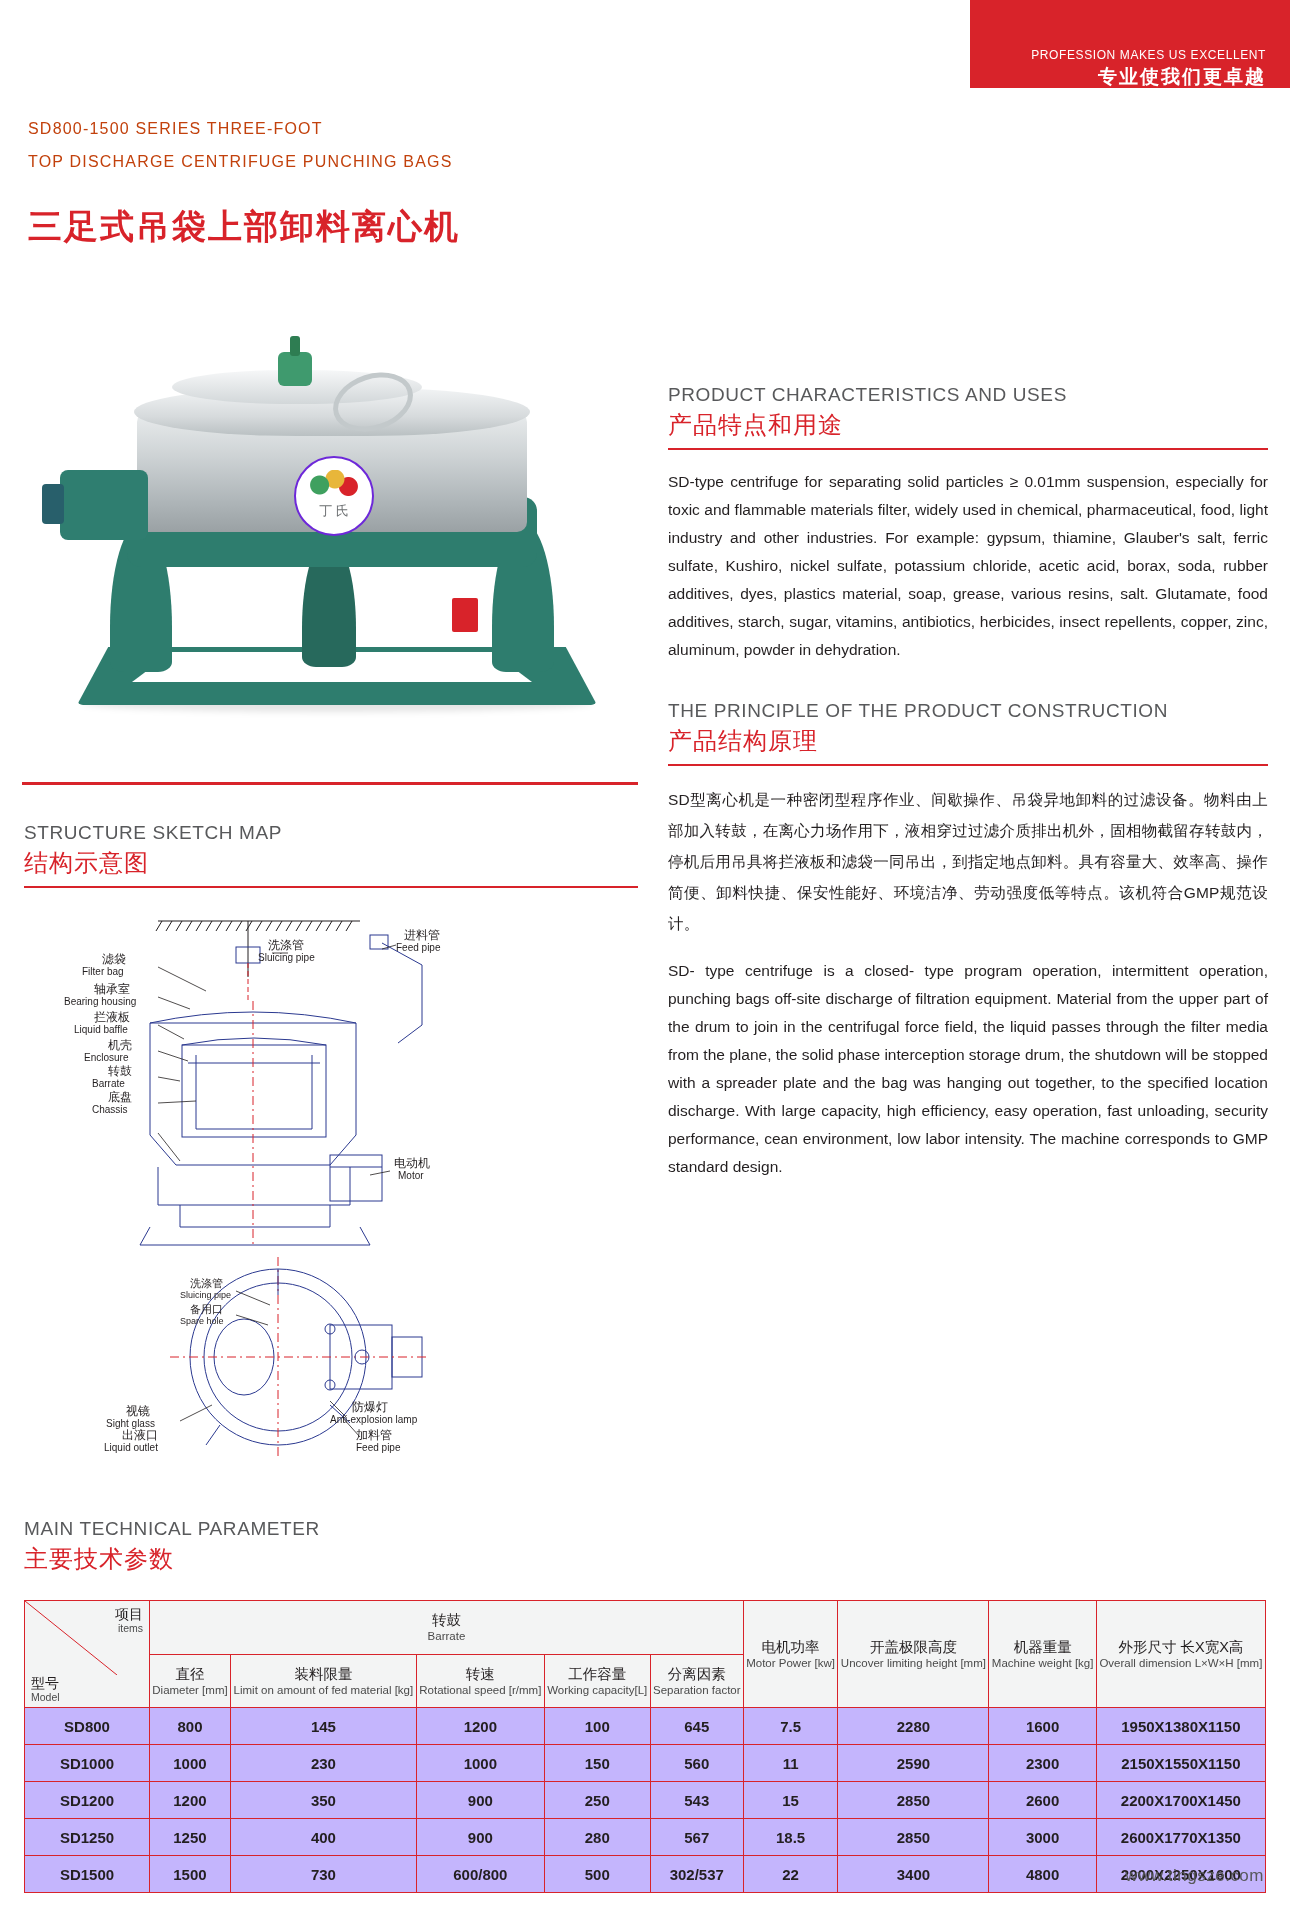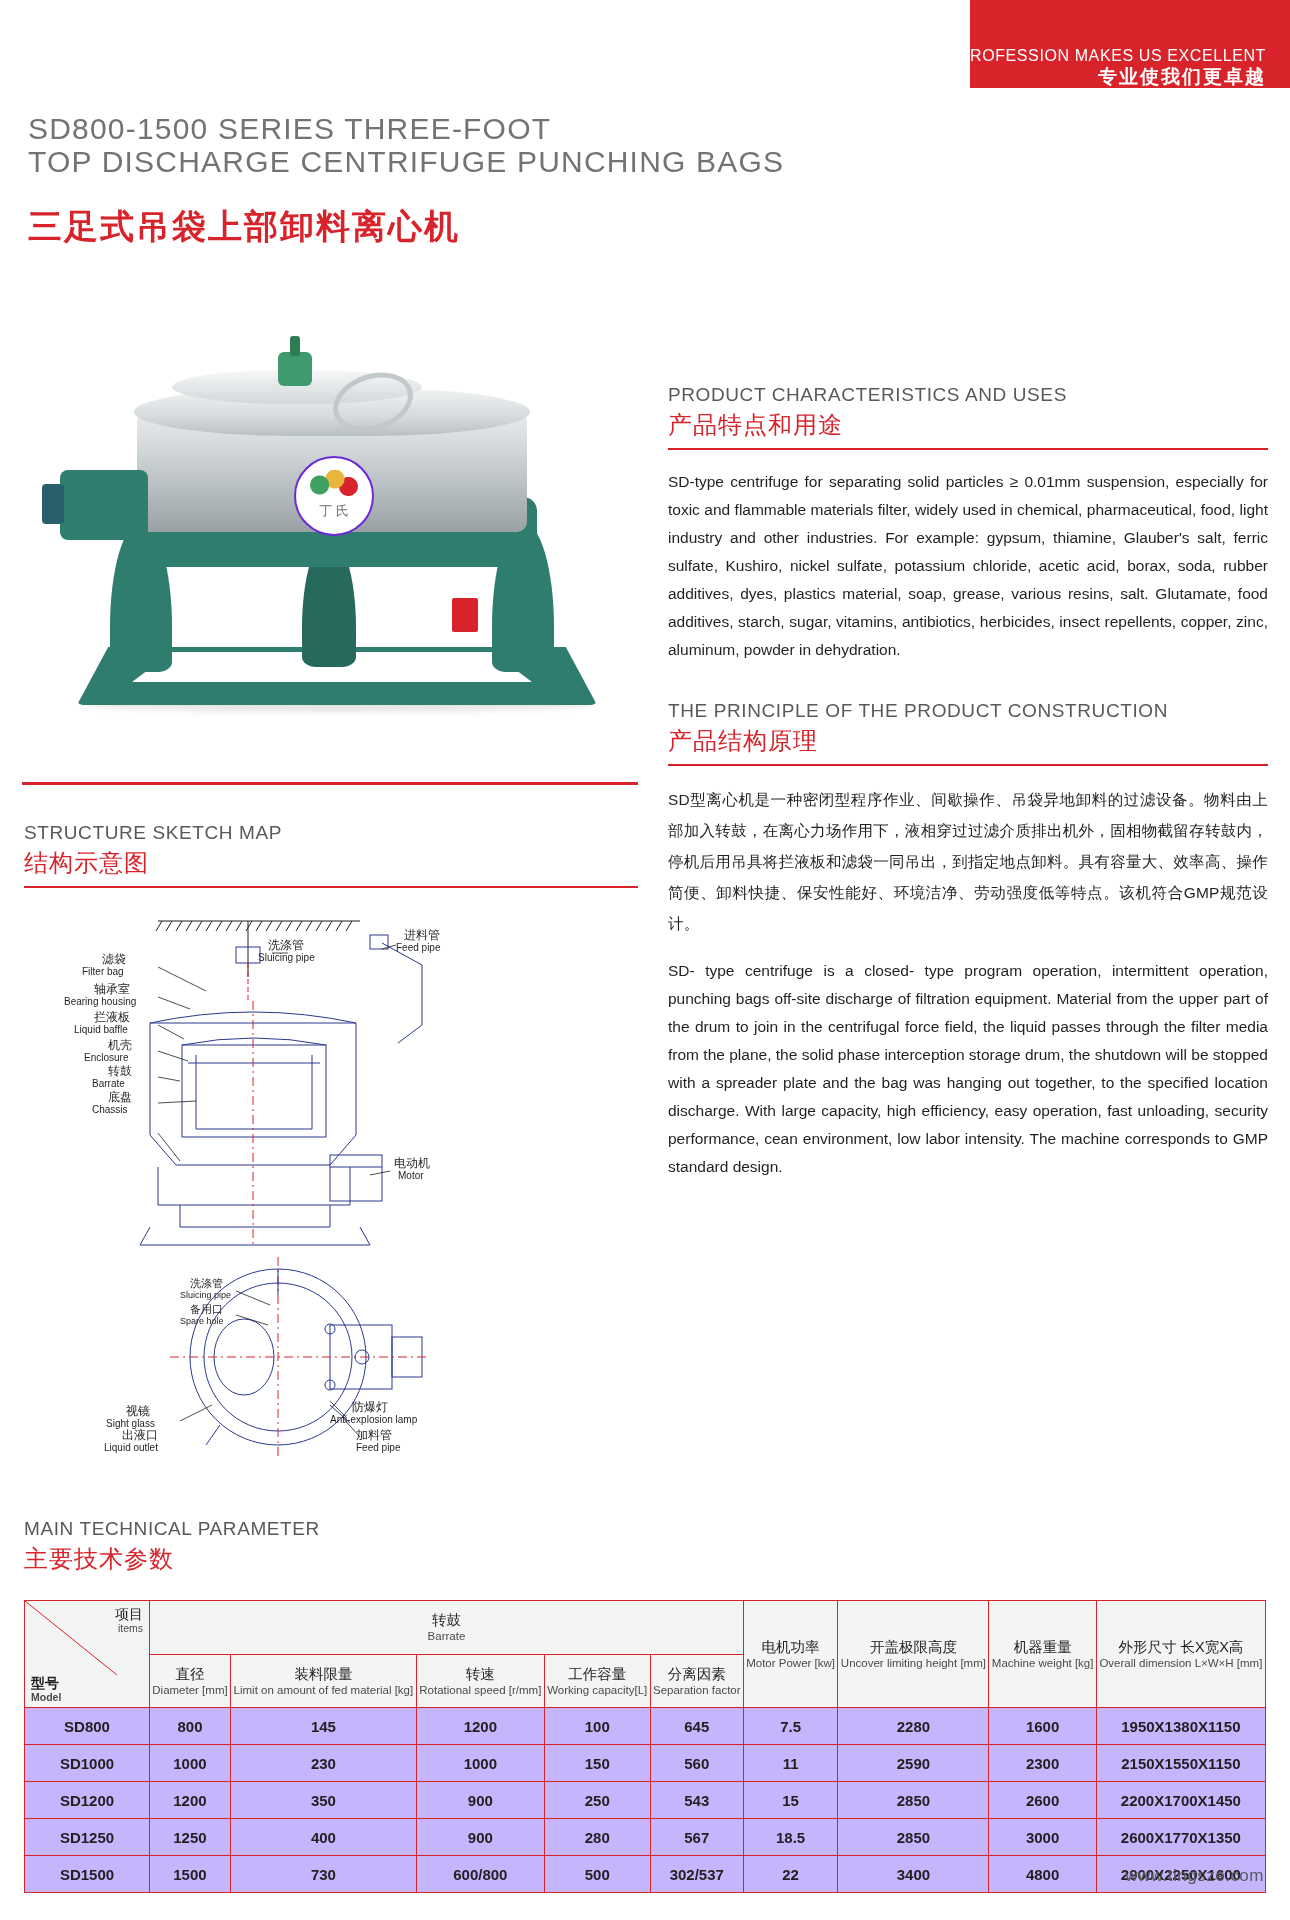--- a/index.html
+++ b/index.html
@@ -16,29 +16,29 @@
     position:absolute;left:0;top:0;width:1290px;height:88px;
     background:#d8232a;
   }
   .top-banner .white-left{
     position:absolute;left:0;top:0;width:970px;height:88px;background:#ffffff;
   }
   .banner-slogan{
     position:absolute;right:24px;top:46px;width:420px;text-align:right;color:#ffffff;
   }
   .banner-slogan .en{
-    font-size:16px;letter-spacing:.6px;display:block;line-height:19px;
+    font-size:12px;letter-spacing:.6px;display:block;line-height:19px;
   }
   .banner-slogan .cn{
     font-size:19px;letter-spacing:2px;display:block;line-height:24px;font-weight:bold;
   }
   
   .title-block{position:absolute;left:28px;top:112px;width:780px;}
   .title-en-1,.title-en-2{
-    font-size:30px;color:#737373;letter-spacing:1.2px;line-height:33px;font-weight:300;
+    font-size:16px;color:#c2410c;letter-spacing:1.2px;line-height:33px;font-weight:300;
   }
   .title-cn-1{
     font-size:39px;color:#d8232a;font-weight:bold;letter-spacing:2px;line-height:52px;margin-top:14px;
   }
   .title-cn-2{
     font-size:34px;color:#d8232a;font-weight:bold;letter-spacing:2px;line-height:46px;margin-top:25px;
   }
   
   .photo-area{position:absolute;left:22px;top:352px;width:640px;height:420px;}
   .photo-underline{position:absolute;left:22px;top:782px;width:616px;height:3px;background:#d8232a;}
@@ -133,21 +133,21 @@
   .tbl-wrap{position:absolute;left:24px;top:1600px;width:1242px;}
   table{border-collapse:collapse;width:1242px;font-size:15px;}
   th,td{border:1px solid #d8232a;text-align:center;color:#231f20;}
   thead th{background:#f3f4f4;font-weight:normal;padding:2px 2px;}
   tbody td{height:34px;background:#c4b5fd;font-weight:bold;}
   .hdr-cn{display:block;font-size:14.5px;line-height:18px;}
   .hdr-en{display:block;font-size:11.5px;line-height:14px;color:#4a4a4a;}
   .corner{position:relative;width:92px;height:74px;padding:16px;}
   .corner .slash{position:absolute;left:0;top:0;width:92px;height:74px;}
   .corner .tr{position:absolute;right:6px;top:5px;text-align:right;}
-  .corner .bl{position:absolute;left:6px;bottom:4px;text-align:left;font-weight:bold;}
+  .corner .bl{position:absolute;left:6px;bottom:4px;text-align:left;}
   .corner .tr .c,.corner .bl .c{display:block;font-size:14px;line-height:16px;}
   .corner .tr .e,.corner .bl .e{display:block;font-size:10.5px;line-height:12px;color:#4a4a4a;}
   
   .footer-url{
     position:absolute;right:26px;top:1866px;font-size:17px;color:#58595b;letter-spacing:.5px;
   }
 </style>
 </head>
 <body>
 

